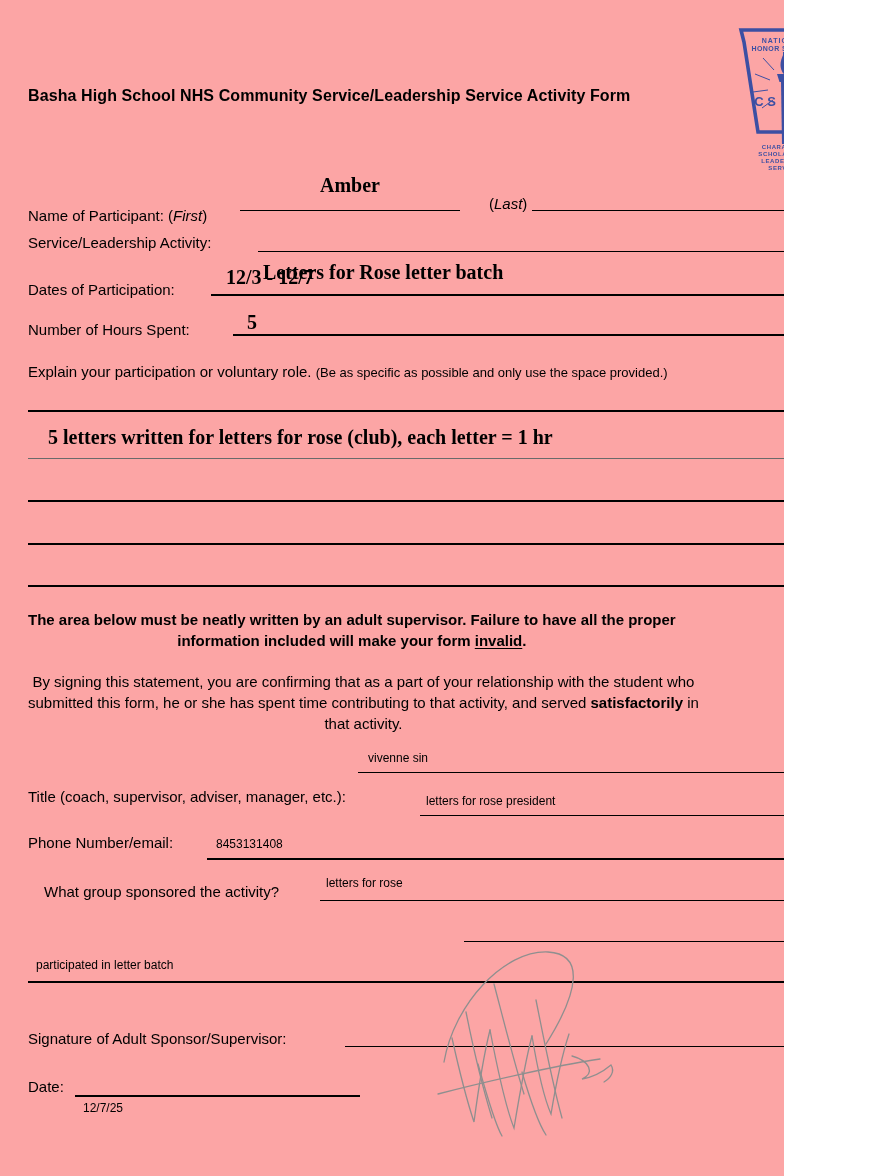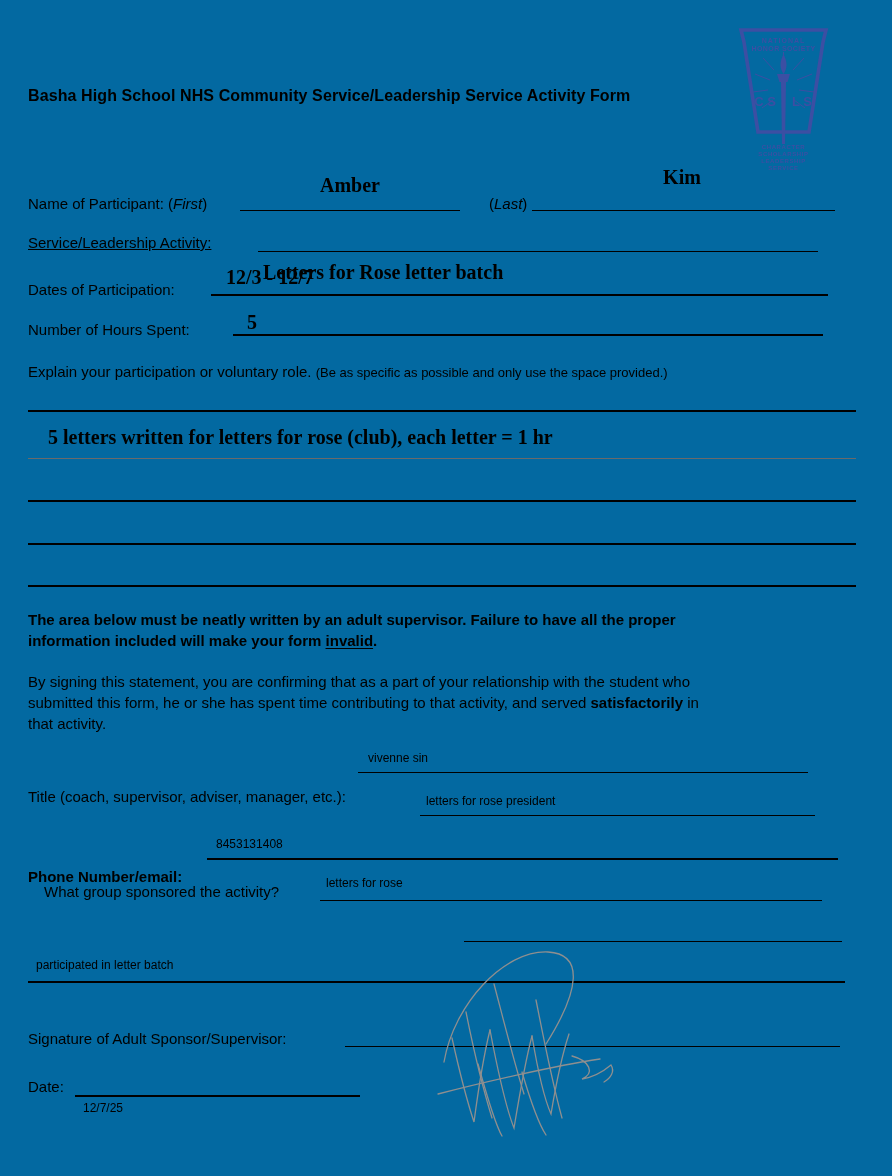--- a/index.html
+++ b/index.html
@@ -1,27 +1,27 @@
 <!DOCTYPE html>
 <html><head>
 <meta charset="utf-8">
 <style>
   html,body{margin:0;padding:0;background:#fff;}
-  #page{position:relative;width:892px;height:1176px;background:#0369a1;overflow:hidden;
+  #page{position:relative;width:784px;height:1176px;background:#fca5a5;overflow:hidden;
         font-family:"Liberation Sans",sans-serif;color:#000;}
   .abs{position:absolute;white-space:nowrap;}
   .lbl{font-size:15px;}
   .bold{font-weight:bold;}
   .serifval{font-family:"Liberation Serif","DejaVu Serif",serif;font-weight:600;font-size:20px;}
   .smallval{font-size:12px;}
   .note{font-size:13px;}
   .fline{position:absolute;height:0;border-bottom:1.5px solid #000;}
   .fline.thick{border-bottom-width:2px;}
   .fline.thin{border-bottom:1px solid #6a6a6a;}
-  .para{position:absolute;font-size:15px;line-height:21px;white-space:nowrap;}
+  .para{position:absolute;font-size:15px;line-height:21px;white-space:nowrap;text-align:center;}
   .ctr{text-align:center;}
   u{text-underline-offset:2px;text-decoration:underline;}
 </style>
 </head>
 <body>
 
 <div id="page">
 
   <div class="abs bold" style="left:28px;top:87px;font-size:16px;letter-spacing:0.1px;">Basha High School NHS Community Service/Leadership Service Activity Form</div>
 
@@ -42,28 +42,27 @@
       <text x="48.5" y="29" font-size="7" letter-spacing="0.4">HONOR SOCIETY</text>
       <text x="30" y="84" font-size="13">C S</text>
       <text x="67" y="84" font-size="13">L S</text>
       <text x="48.5" y="126.5" font-size="6" letter-spacing="0.6">CHARACTER</text>
       <text x="48.5" y="133.5" font-size="6" letter-spacing="0.6">SCHOLARSHIP</text>
       <text x="48.5" y="140.5" font-size="6" letter-spacing="0.6">LEADERSHIP</text>
       <text x="48.5" y="147.5" font-size="6" letter-spacing="0.6">SERVICE</text>
     </g>
   </svg>
 
-  <div class="abs lbl" style="left:28px;top:195px;"><span>Name of Participant: (</span><i>First</i><span>)</span></div>
+  <div class="abs lbl" style="left:28px;top:207px;"><span>Name of Participant: (</span><i>First</i><span>)</span></div>
   <div class="abs serifval ctr" style="left:240px;top:174px;width:220px;">Amber</div>
   <div class="fline" style="left:240px;top:210px;width:220px;"></div>
   <div class="abs lbl" style="left:489px;top:195px;"><span>(</span><i>Last</i><span>)</span></div>
-  <div class="abs serifval ctr" style="left:532px;top:166px;width:300px;">Kim</div>
   <div class="fline" style="left:532px;top:210px;width:303px;"></div>
 
-  <div class="abs lbl" style="left:28px;top:234px;text-decoration:underline;">Service/Leadership Activity:</div>
+  <div class="abs lbl" style="left:28px;top:234px;">Service/Leadership Activity:</div>
   <div class="abs serifval" style="left:263px;top:229px;margin-top:32px;">Letters for Rose letter batch</div>
   <div class="fline" style="left:258px;top:251px;width:560px;"></div>
 
   <div class="abs lbl" style="left:28px;top:281px;">Dates of Participation:</div>
   <div class="abs serifval" style="left:226px;top:266px;">12/3 - 12/7</div>
   <div class="fline thick" style="left:211px;top:294px;width:617px;"></div>
 
   <div class="abs lbl" style="left:28px;top:321px;">Number of Hours Spent:</div>
   <div class="abs serifval" style="left:247px;top:311px;">5</div>
   <div class="fline thick" style="left:233px;top:334px;width:590px;"></div>
@@ -87,21 +86,21 @@
     <div>that activity.</div>
   </div>
 
   <div class="abs smallval" style="left:368px;top:751px;">vivenne sin</div>
   <div class="fline" style="left:358px;top:772px;width:450px;"></div>
 
   <div class="abs lbl" style="left:28px;top:788px;">Title (coach, supervisor, adviser, manager, etc.):</div>
   <div class="abs smallval" style="left:426px;top:794px;text-align:right;">letters for rose president</div>
   <div class="fline" style="left:420px;top:815px;width:395px;"></div>
 
-  <div class="abs lbl" style="left:28px;top:868px;font-weight:bold;">Phone Number/email:</div>
+  <div class="abs lbl" style="left:28px;top:834px;">Phone Number/email:</div>
   <div class="abs smallval" style="left:216px;top:837px;">8453131408</div>
   <div class="fline thick" style="left:207px;top:858px;width:631px;"></div>
 
   <div class="abs lbl" style="left:28px;top:883px;margin-left:16px;">What group sponsored the activity?</div>
   <div class="abs smallval" style="left:326px;top:876px;">letters for rose</div>
   <div class="fline" style="left:320px;top:900px;width:502px;"></div>
 
   <div class="fline" style="left:464px;top:941px;width:378px;"></div>
   <div class="abs smallval" style="left:36px;top:958px;">participated in letter batch</div>
   <div class="fline thick" style="left:28px;top:981px;width:817px;"></div>

